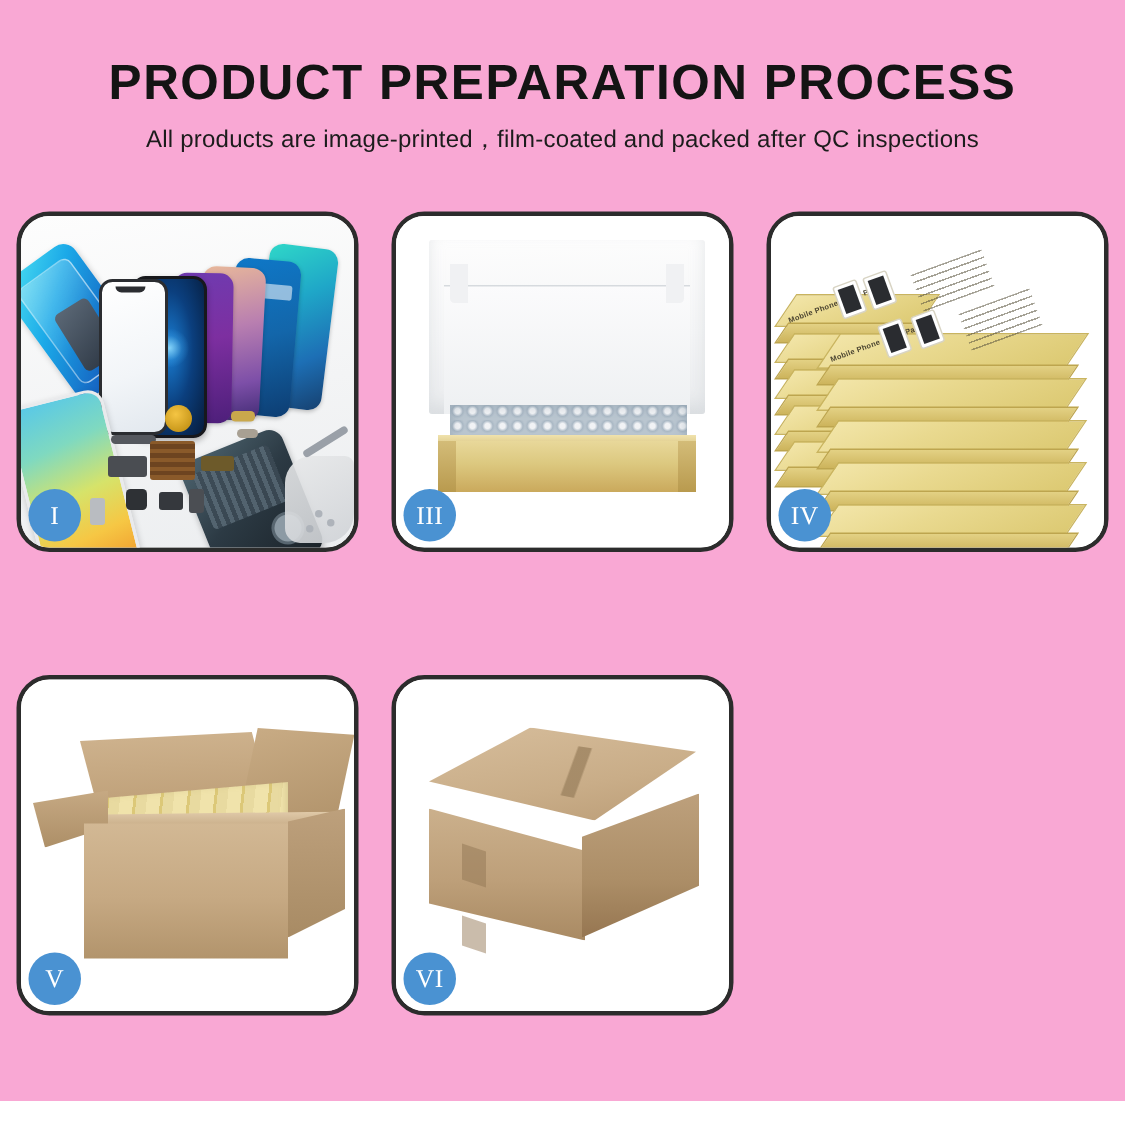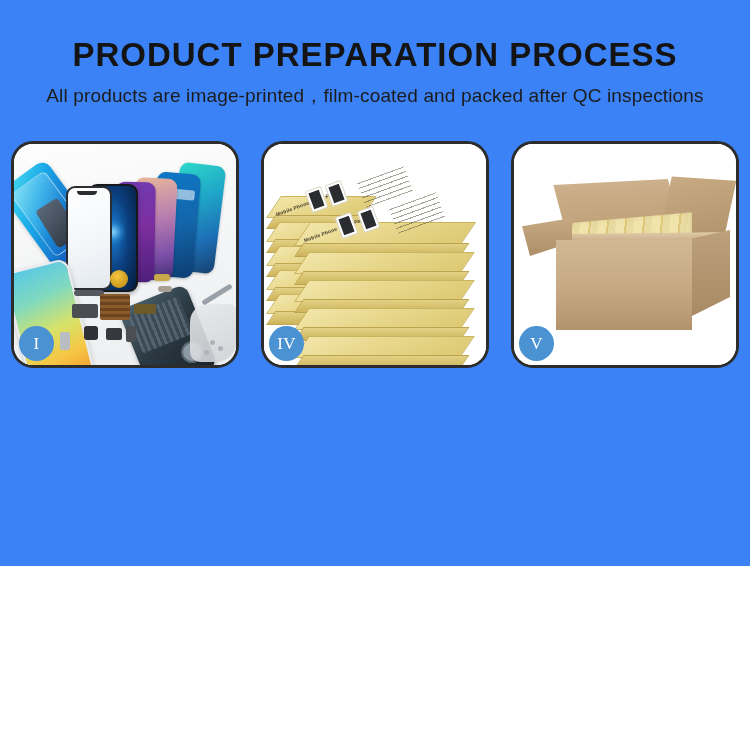--- a/index.html
+++ b/index.html
@@ -9,22 +9,22 @@
   body {
     width: 750px;
     height: 750px;
     background: #ffffff;
     font-family: "Liberation Sans", sans-serif;
     overflow: hidden;
   }
   .page {
     position: relative;
     width: 750px;
-    height: 566px;
-    background: #3b82f6;
+    height: 734px;
+    background: #f9a8d4;
   }
 
   
   .header {
     position: absolute;
     top: 0; left: 0;
     width: 750px;
     text-align: center;
   }
   .title {
@@ -35,21 +35,21 @@
     font-weight: 700;
     letter-spacing: 1.0px;
     color: #141414;
     line-height: 1.05;
     white-space: nowrap;
   }
   .subtitle {
     margin: 0;
     padding-top: 10px;
     font-family: "Liberation Sans", sans-serif;
-    font-size: 19px;
+    font-size: 16px;
     font-weight: 400;
     letter-spacing: 0.15px;
     color: #1c1c1c;
     white-space: nowrap;
   }
 
   
   .grid {
     position: absolute;
     top: 141px;
@@ -440,20 +440,33 @@
         <div class="part sim"></div>
         <div class="part tool"></div>
         <div class="part screw1"></div>
         <div class="part screw2"></div>
         <div class="part screw3"></div>
       </div>
       <div class="badge">I</div>
     </div>
 
 
+    <div class="panel">
+      <div class="panel-canvas">
+        <div class="p3-bg"></div>
+        <div class="lid">
+          <div class="lid-tab-l"></div>
+          <div class="lid-tab-r"></div>
+        </div>
+        <div class="box3-inner"></div>
+        <div class="box3-rim"></div>
+        <div class="box3-front"></div>
+      </div>
+      <div class="badge">III</div>
+    </div>
 
     <div class="panel">
       <div class="panel-canvas">
         <div class="p4-bg"></div>
         <div class="stack">
 
           <div class="ybox" style="left:2px;  top:52px;  width:96px; height:22px;">
             <div class="top"></div>
             <div class="side"></div>
           </div>
@@ -524,15 +537,27 @@
         <div class="c5-flap-right"></div>
         <div class="c5-inner"></div>
         <div class="c5-rim"></div>
         <div class="c5-flap-left"></div>
         <div class="c5-body"></div>
         <div class="c5-side"></div>
       </div>
       <div class="badge">V</div>
     </div>
 
+    <div class="panel">
+      <div class="panel-canvas">
+        <div class="p6-bg"></div>
+        <div class="c6-top"></div>
+        <div class="c6-seam"></div>
+        <div class="c6-left"></div>
+        <div class="c6-right"></div>
+        <div class="c6-tape1"></div>
+        <div class="c6-tape2"></div>
+      </div>
+      <div class="badge">VI</div>
+    </div>
 
   </div>
 </div>
 
 </body></html>

